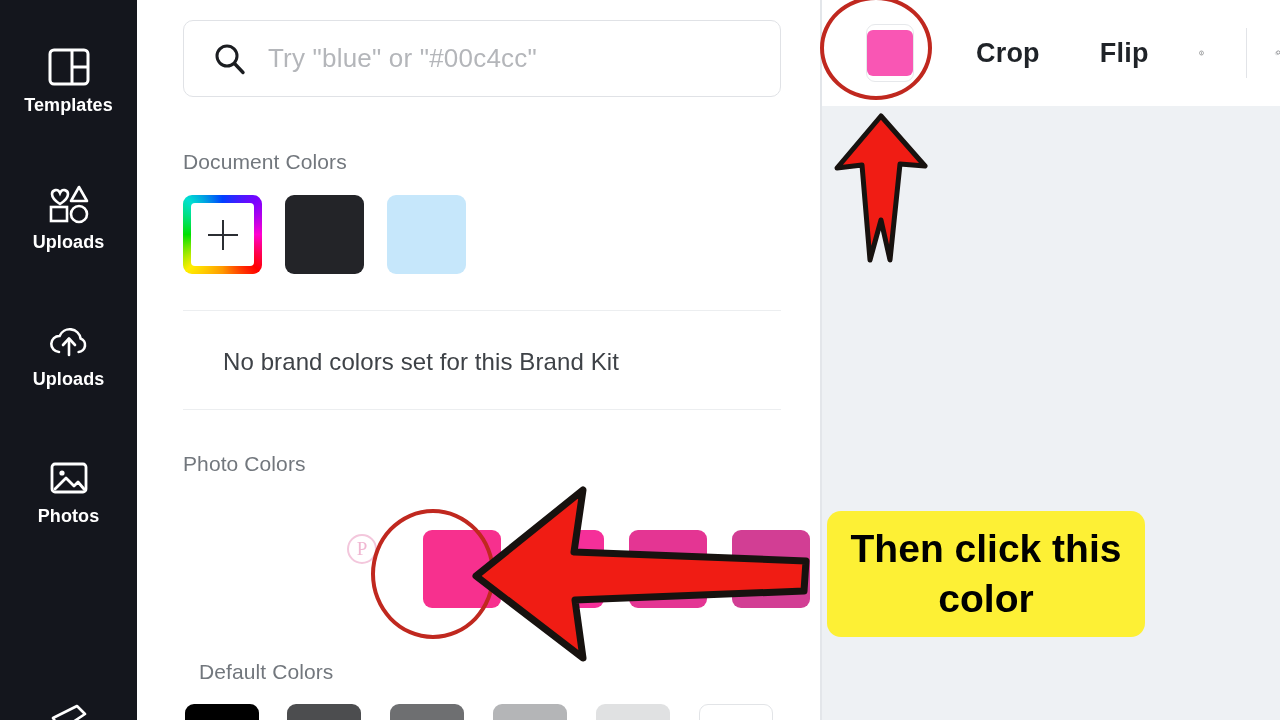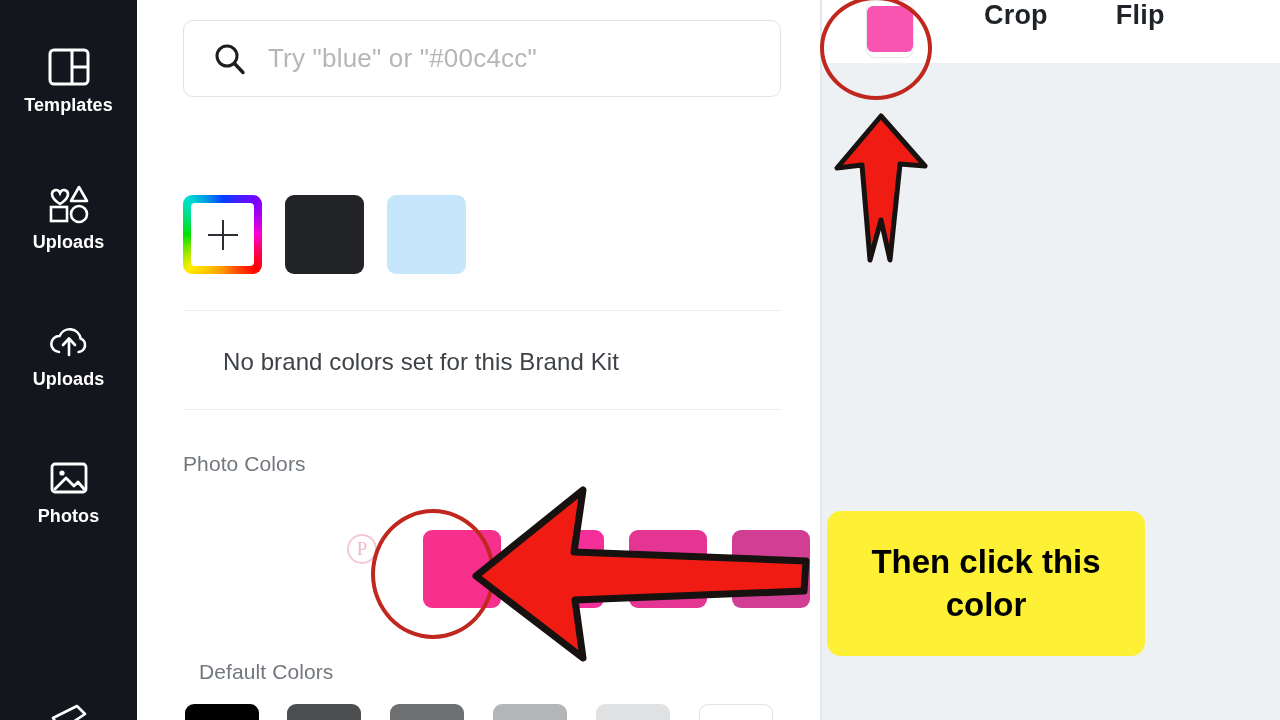--- a/index.html
+++ b/index.html
@@ -131,24 +131,24 @@
   }
 
   
   .canvas {
     position: absolute; left: 822px; top: 0;
     width: 458px; height: 720px;
     background: #eef1f4;
   }
   .toolbar {
     position: absolute; left: 822px; top: 0;
-    width: 458px; height: 63px;
+    width: 458px; height: 106px;
     background: #ffffff;
-    display: flex; 
-    gap: 8px;
+    display: flex; align-items: center;
+    gap: 0px;
     box-sizing: border-box;
     padding-left: 18px;
   }
   .tb-color {
     width: 60px; height: 58px;
     border-radius: 9px;
     background: #fff;
     border: 1px solid #e6e8eb;
     display: flex; align-items: center; justify-content: center;
     box-sizing: border-box;
@@ -241,20 +241,21 @@
   <div class="panel">
 
     <div class="search-box">
       <svg width="34" height="34" viewBox="0 0 34 34">
         <circle cx="15" cy="14" r="10" fill="none" stroke="#1b1d21" stroke-width="3"></circle>
         <line x1="22.5" y1="21.5" x2="31" y2="30.5" stroke="#1b1d21" stroke-width="3.4" stroke-linecap="round"></line>
       </svg>
       <span class="search-ph">Try "blue" or "#00c4cc"</span>
     </div>
 
+    <div class="sec-title" style="left:46px; top:150px;">Document Colors</div>
 
     <div class="swatch sw-doc sw-add" style="left:46px; top:195px;">
       <div class="sw-add-inner">
         <span class="plus"></span>
       </div>
     </div>
     <div class="swatch sw-doc" id="doc-sw-0" style="left: 148px; top: 195px; background: rgb(35, 36, 40);"></div>
     <div class="swatch sw-doc" id="doc-sw-1" style="left: 250px; top: 195px; background: rgb(198, 231, 251);"></div>
 
     <div class="divider" style="top:310px;"></div>
@@ -312,15 +313,15 @@
     <path d="M55 4 L99 54 L74 52 L64 148 L55 108 L44 148 L36 53 L11 56 Z" fill="#f01c14" stroke="#17120f" stroke-width="5" stroke-linejoin="round"></path>
   </svg>
 
 
   <div class="anno ellipse-ann" style="left: 371px; top: 509px; width: 116px; height: 122px; border-color: rgb(192, 40, 31);"></div>
 
   <svg class="anno" style="left:470px; top:486px;" width="340" height="176" viewBox="0 0 340 176">
     <path d="M6 90 L113 4 L104 66 L336 75 L334 105 L105 114 L113 172 Z" fill="#f01c14" stroke="#17120f" stroke-width="7" stroke-linejoin="round"></path>
   </svg>
 
-  <div class="callout" style="left:827px; top:511px; width:318px; height:145px; font-size:33px;">Then click this color</div>
+  <div class="callout" style="left:827px; top:511px; width:318px; height:126px; font-size:39px;">Then click this color</div>
 
 </div>
 
 </body></html>

